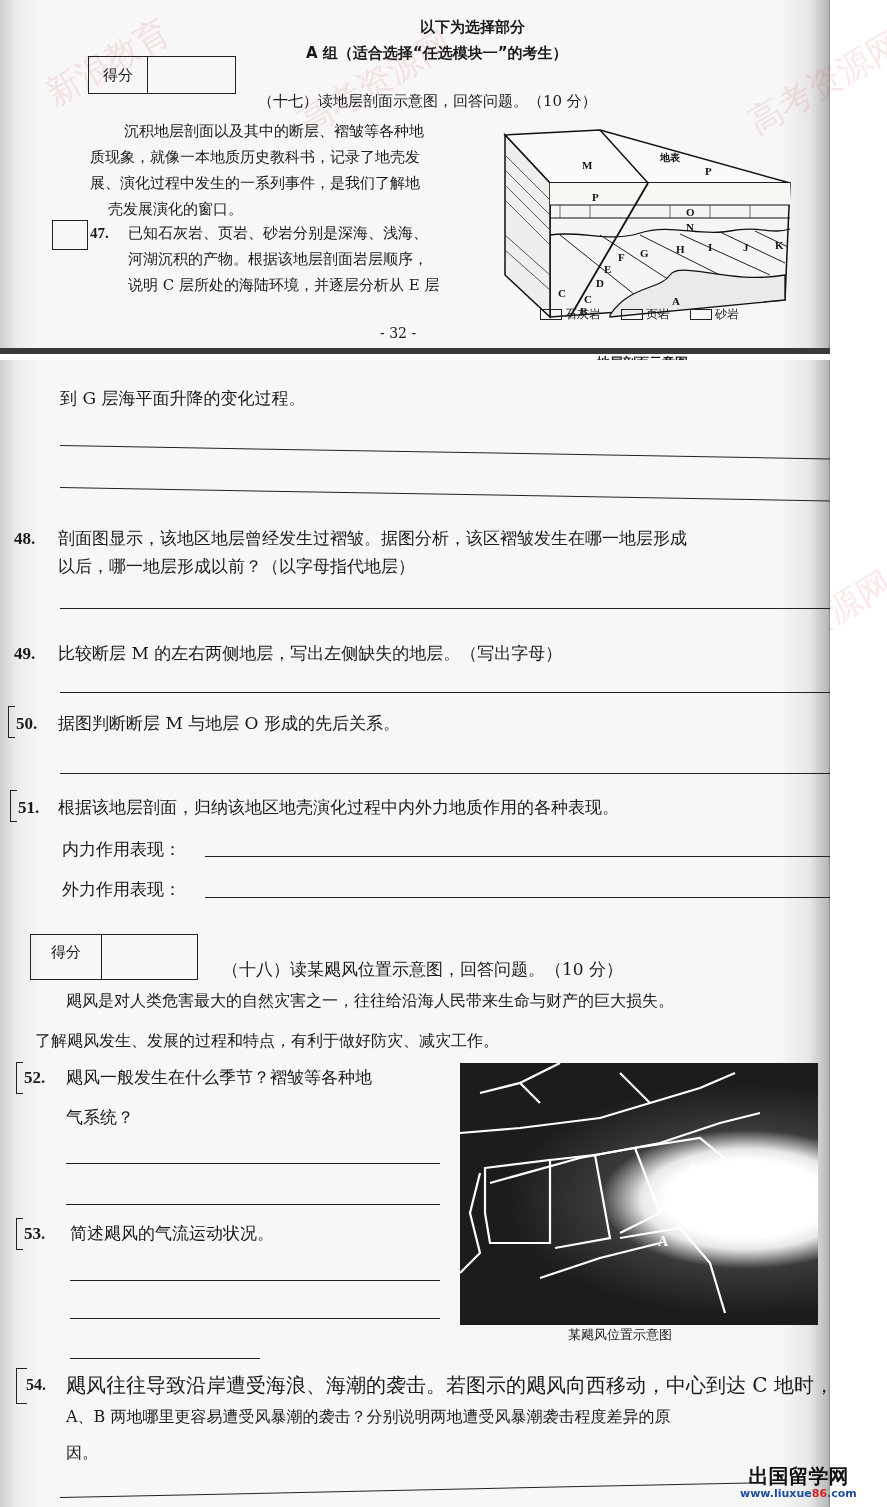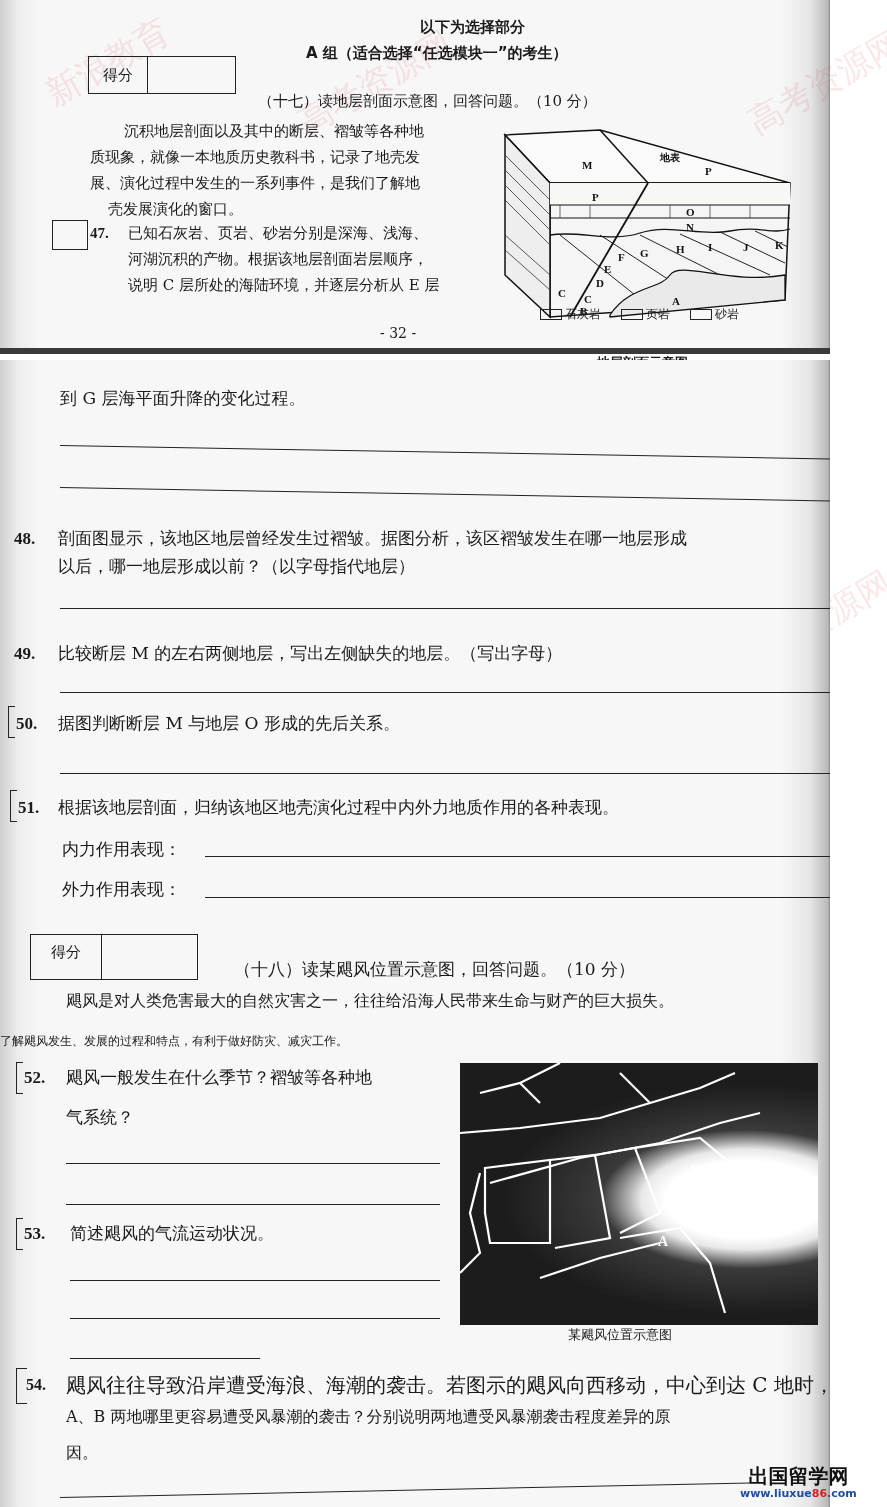--- a/index.html
+++ b/index.html
@@ -180,23 +180,23 @@
 <div class="abs txt txt-lg" style="left:58px;top:794px;">根据该地层剖面，归纳该地区地壳演化过程中内外力地质作用的各种表现。</div>
 <div class="abs txt txt-lg" style="left:62px;top:836px;">内力作用表现：</div>
 <div class="line" style="left:205px;top:856px;width:625px;"></div>
 <div class="abs txt txt-lg" style="left:62px;top:876px;">外力作用表现：</div>
 <div class="line" style="left:205px;top:897px;width:625px;"></div>
 
 <div class="score-box" style="left:30px;top:934px;width:166px;height:44px;">
   <div class="lbl" style="width:70px;align-items:flex-start;padding-top:8px;">得分</div>
   <div class="val"></div>
 </div>
-<div class="abs txt txt-lg" style="left:234px;top:956px;">（十八）读某飓风位置示意图，回答问题。（10 分）</div>
+<div class="abs txt txt-lg" style="left:222px;top:956px;">（十八）读某飓风位置示意图，回答问题。（10 分）</div>
 <div class="abs txt" style="left:66px;top:988px;font-size:16px;">飓风是对人类危害最大的自然灾害之一，往往给沿海人民带来生命与财产的巨大损失。</div>
-<div class="abs txt" style="left:0px;top:1028px;font-size:12px;">了解飓风发生、发展的过程和特点，有利于做好防灾、减灾工作。</div>
+<div class="abs txt" style="left:0px;top:1028px;font-size:16px;padding-left:35px;">了解飓风发生、发展的过程和特点，有利于做好防灾、减灾工作。</div>
 
 <div class="bracket" style="left:16px;top:1062px;height:30px;"></div>
 <div class="abs txt txt-lg" style="left:24px;top:1064px;"><span class="qnum">52.</span></div>
 <div class="abs txt txt-lg" style="left:66px;top:1064px;">飓风一般发生在什么季节？褶皱等各种地</div>
 <div class="abs txt txt-lg" style="left:66px;top:1104px;">气系统？</div>
 <div class="line" style="left:66px;top:1163px;width:374px;"></div>
 <div class="line" style="left:66px;top:1204px;width:374px;"></div>
 
 <div class="bracket" style="left:16px;top:1218px;height:30px;"></div>
 <div class="abs txt txt-lg" style="left:24px;top:1220px;"><span class="qnum">53.</span></div>

